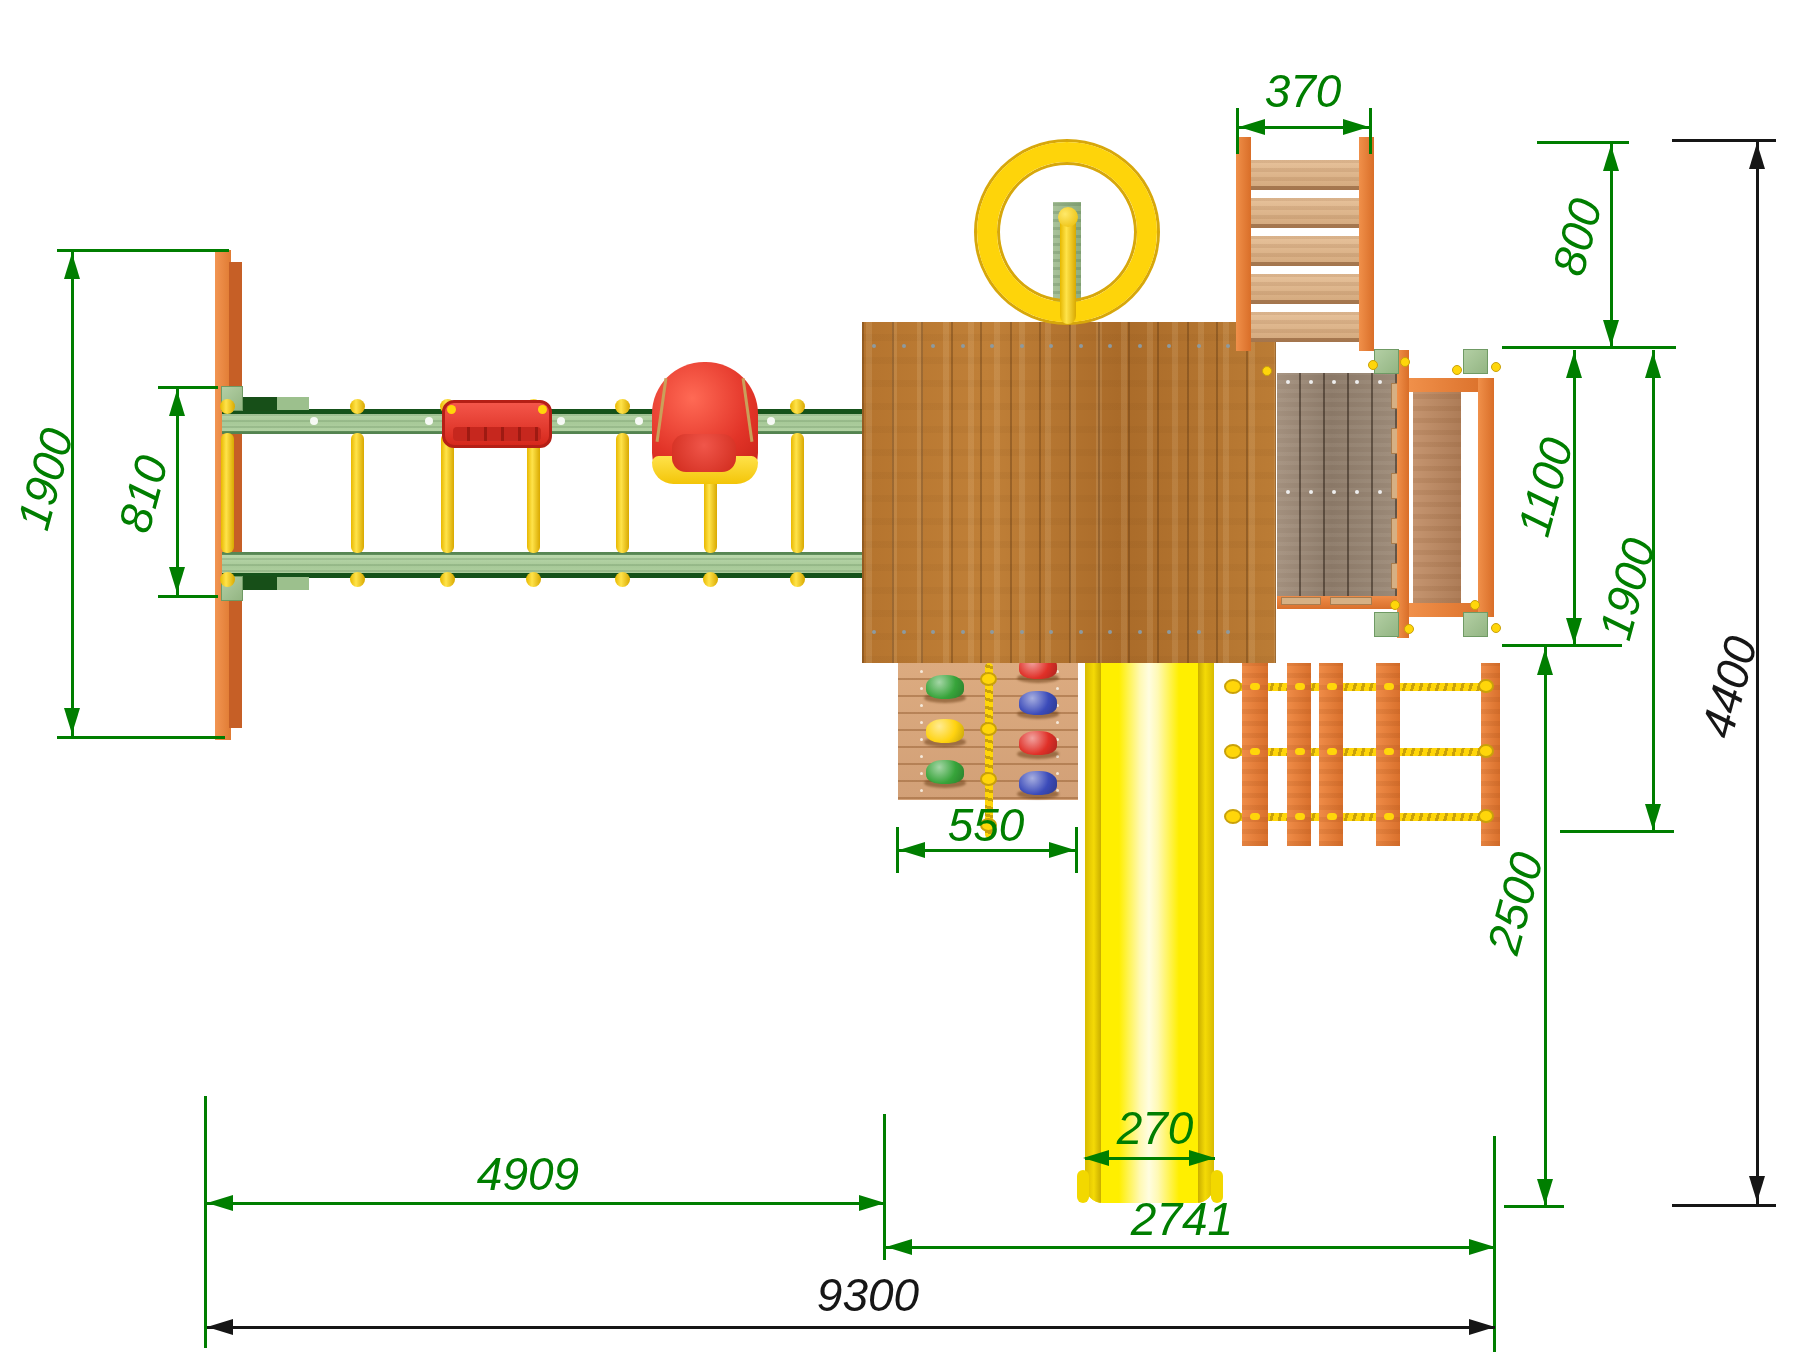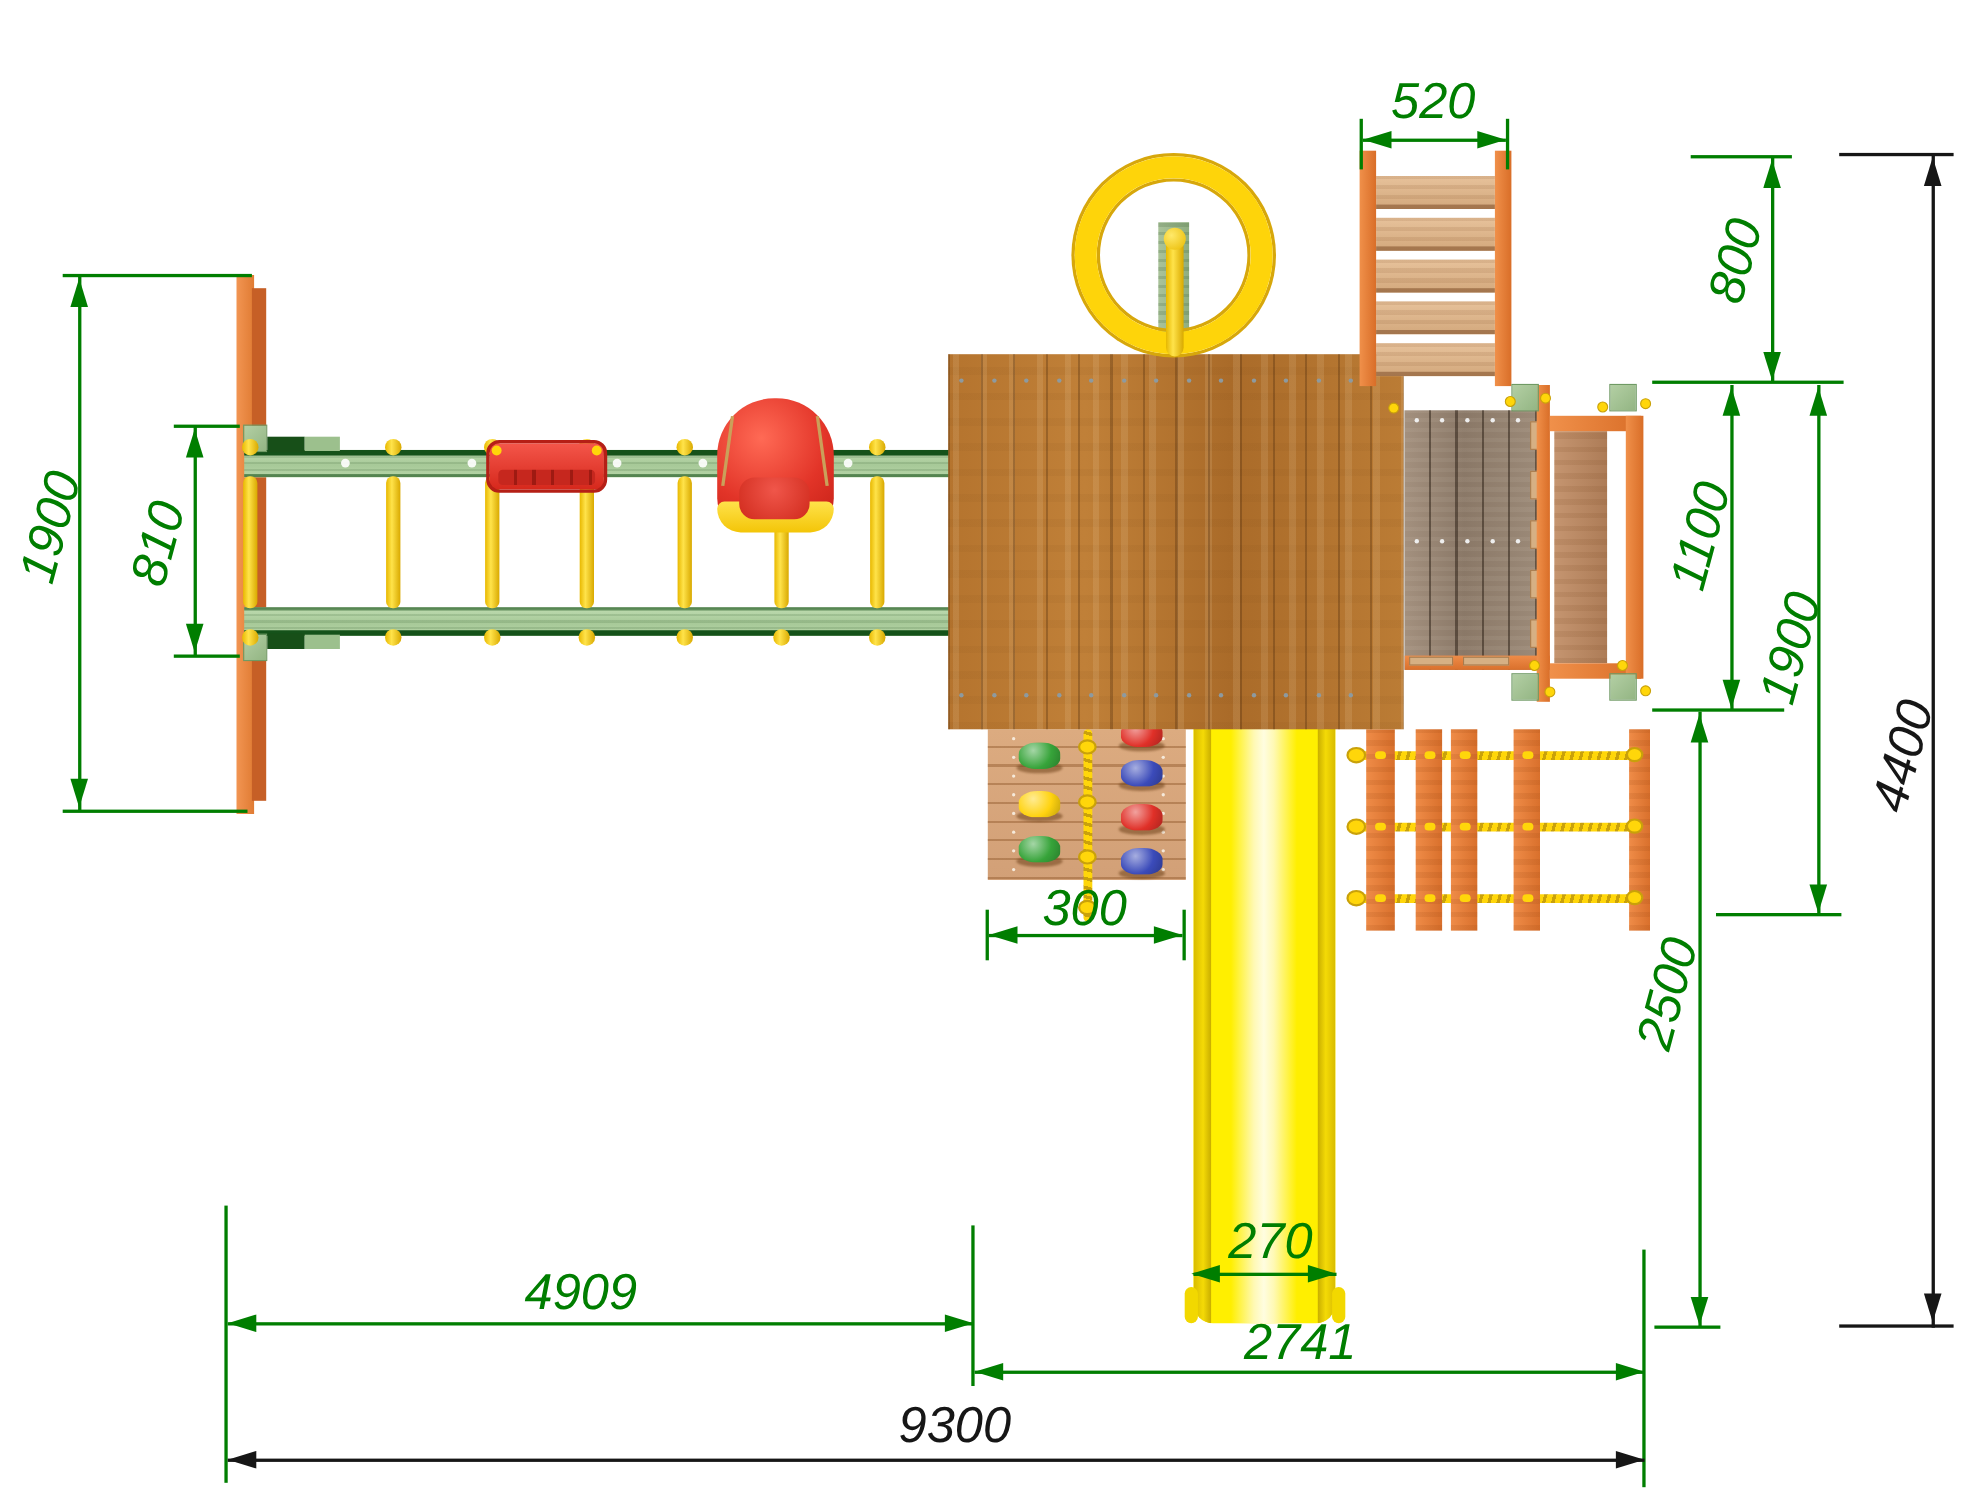--- a/index.html
+++ b/index.html
@@ -273,21 +273,21 @@
   </div>
   <div class="abs" style="left:1077px;top:1170px;width:12px;height:33px;z-index:4;border-radius:6px;background:#f2d800"></div>
   <div class="abs" style="left:1211px;top:1170px;width:12px;height:33px;z-index:4;border-radius:6px;background:#f2d800"></div>
 
   <div>
     <div class="dimv" style="left:1236px;top:108px;height:46px"></div>
     <div class="dimv" style="left:1369px;top:108px;height:46px"></div>
     <div class="dimh" style="left:1239px;top:126px;width:130px"></div>
     <div class="arw l" style="left:1239px;top:119px"></div>
     <div class="arw r" style="left:1343px;top:119px"></div>
-    <div class="lbl" style="left:1203px;top:64px">520</div>
+    <div class="lbl" style="left:1203px;top:64px">370</div>
   </div>
 
   <div>
     <div class="dimh" style="left:1537px;top:141px;width:92px"></div>
     <div class="dimv" style="left:1610px;top:143px;height:205px"></div>
     <div class="arw u" style="left:1603px;top:145px"></div>
     <div class="arw d" style="left:1603px;top:320px"></div>
     <div class="lbl rot" style="left:1477px;top:210px">800</div>
   </div>
 
@@ -343,21 +343,21 @@
     <div class="arw d" style="left:169px;top:567px"></div>
     <div class="lbl rot" style="left:43px;top:467px">810</div>
   </div>
 
   <div>
     <div class="dimv" style="left:896px;top:827px;height:46px"></div>
     <div class="dimv" style="left:1075px;top:827px;height:46px"></div>
     <div class="dimh" style="left:899px;top:849px;width:176px"></div>
     <div class="arw l" style="left:899px;top:842px"></div>
     <div class="arw r" style="left:1049px;top:842px"></div>
-    <div class="lbl" style="left:886px;top:798px">300</div>
+    <div class="lbl" style="left:886px;top:798px">550</div>
   </div>
 
   <div>
     <div class="dimh" style="left:1085px;top:1157px;width:130px"></div>
     <div class="arw l" style="left:1083px;top:1150px"></div>
     <div class="arw r" style="left:1189px;top:1150px"></div>
     <div class="lbl" style="left:1055px;top:1101px">270</div>
   </div>
 
   <div>

